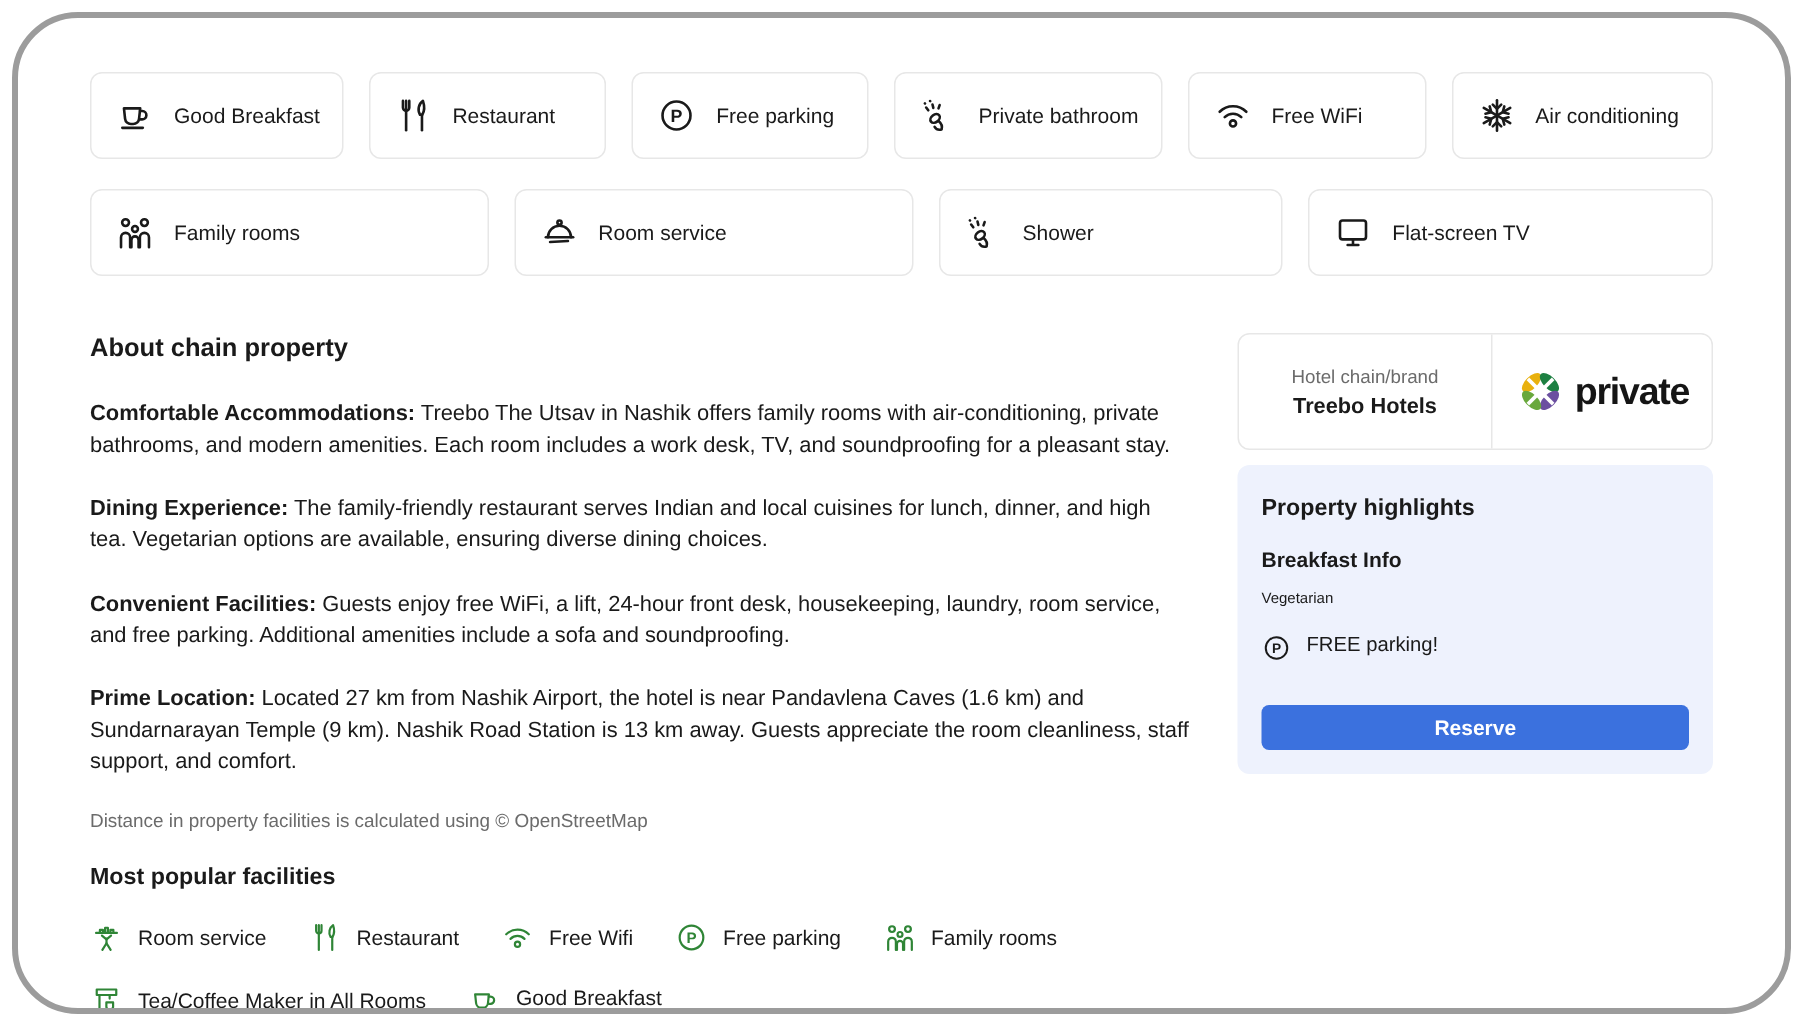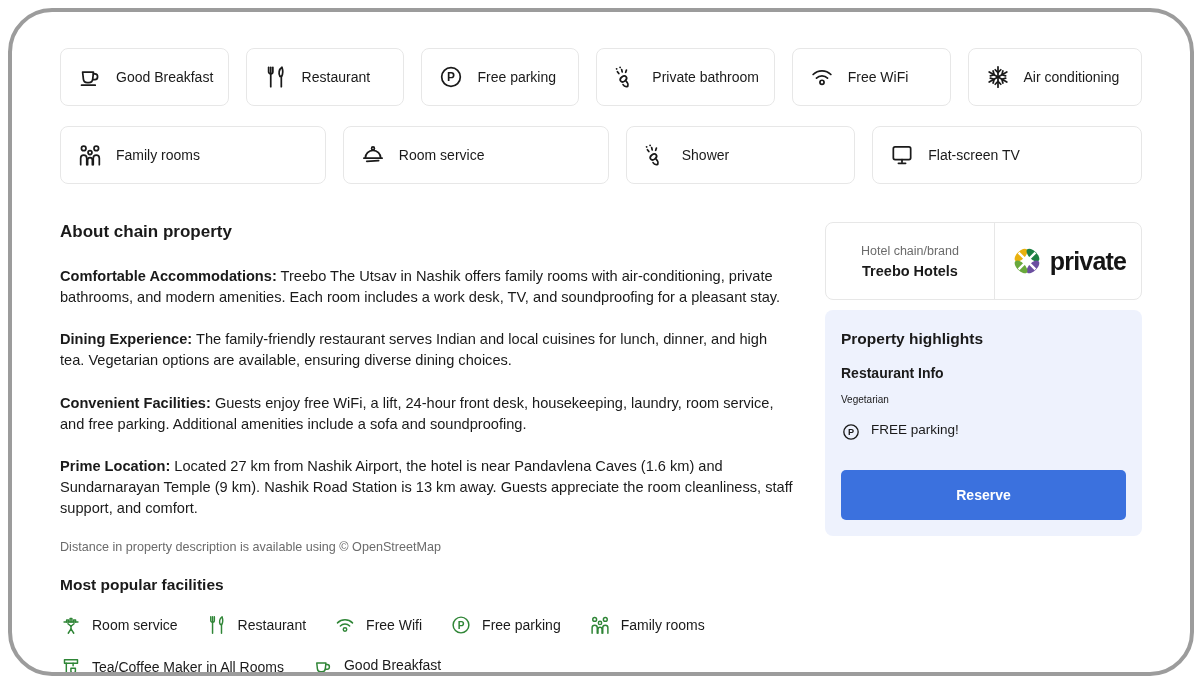--- a/index.html
+++ b/index.html
@@ -36,21 +36,21 @@
   .brand-label{font-size:12.5px;color:#6b6b6b;}
   .brand-name{font-size:14.5px;font-weight:bold;margin-top:5px;}
   .brand-right{width:146px;display:flex;align-items:center;justify-content:center;gap:6px;cursor:pointer;}
   .logo-word{font-size:25px;font-weight:800;letter-spacing:-0.8px;color:#151515;}
 
   .highlights{box-sizing:border-box;margin-top:10px;border-radius:8px;padding:20px 16px 16px;}
   .hl-title{font-size:15.5px;font-weight:bold;margin:0 0 17px;}
   .hl-bf-label{font-size:14px;font-weight:bold;margin:0 0 13px;}
   .hl-bf-value{font-size:10px;margin:0 0 17px;}
   .hl-parking{display:flex;align-items:flex-start;gap:10px;font-size:13.5px;margin:0 0 28px;}
-  .reserve-btn{display:block;width:100%;height:50px;border:none;border-radius:5px;color:#fff;font-size:14px;font-weight:bold;font-family:"Liberation Sans",sans-serif;cursor:pointer;}
+  .reserve-btn{display:block;width:100%;height:30px;border:none;border-radius:5px;color:#fff;font-size:14px;font-weight:bold;font-family:"Liberation Sans",sans-serif;cursor:pointer;}
 
   svg.ic{stroke:currentColor;fill:none;stroke-width:1.6;stroke-linecap:round;stroke-linejoin:round;}
   .hidden-defs{position:absolute;width:0;height:0;overflow:hidden;}
 </style>
 </head>
 <body>
 
 <svg class="hidden-defs" aria-hidden="true">
   <defs>
     <symbol id="i-cup" viewBox="0 0 24 24">
@@ -208,21 +208,21 @@
 
     <div class="main">
       <div class="left">
         <h2 class="about-title">About chain property</h2>
 
         <p class="para"><b>Comfortable Accommodations:</b><span> Treebo The Utsav in Nashik offers family rooms with air-conditioning, private bathrooms, and modern amenities. Each room includes a work desk, TV, and soundproofing for a pleasant stay.</span></p>
         <p class="para"><b>Dining Experience:</b><span> The family-friendly restaurant serves Indian and local cuisines for lunch, dinner, and high tea. Vegetarian options are available, ensuring diverse dining choices.</span></p>
         <p class="para"><b>Convenient Facilities:</b><span> Guests enjoy free WiFi, a lift, 24-hour front desk, housekeeping, laundry, room service, and free parking. Additional amenities include a sofa and soundproofing.</span></p>
         <p class="para"><b>Prime Location:</b><span> Located 27 km from Nashik Airport, the hotel is near Pandavlena Caves (1.6 km) and Sundarnarayan Temple (9 km). Nashik Road Station is 13 km away. Guests appreciate the room cleanliness, staff support, and comfort.</span></p>
 
-        <div class="footnote">Distance in property description is available using © OpenStreetMap</div>
+        <div class="footnote">Distance in property facilities is calculated using © OpenStreetMap</div>
 
         <h3 class="popular-title">Most popular facilities</h3>
 
         <div class="fac-row">
           <div class="fac">
             <svg class="ic" width="22" height="22" viewBox="0 0 24 24" style="color: rgb(47, 133, 54);">
                 <use href="#i-waiter-tray"></use>
               </svg>
             <span>Room service</span>
           </div>
@@ -282,21 +282,21 @@
               <ellipse id="lg-bl" cx="13" cy="27" rx="9.5" ry="4.8" transform="rotate(45 13 27)" fill="#69a83c"></ellipse>
               <rect x="18.6" y="6" width="2.8" height="28" fill="#fff" transform="rotate(45 20 20)"></rect>
               <rect x="18.6" y="6" width="2.8" height="28" fill="#fff" transform="rotate(-45 20 20)"></rect>
             </svg>
             <span class="logo-word">private</span>
           </div>
         </div>
 
         <div class="highlights" id="highlights-panel" style="background: rgb(238, 242, 253);">
           <h3 class="hl-title">Property highlights</h3>
-          <div class="hl-bf-label">Restaurant Info</div>
+          <div class="hl-bf-label">Breakfast Info</div>
           <div class="hl-bf-value">Vegetarian</div>
           <div class="hl-parking">
             <svg class="ic" width="20" height="20" viewBox="0 0 24 24">
                 <use href="#i-parking"></use>
               </svg>
             <span>FREE parking!</span>
           </div>
           <button class="reserve-btn" id="reserve-btn" style="background: rgb(59, 113, 222);">Reserve</button>
         </div>
       </div>

